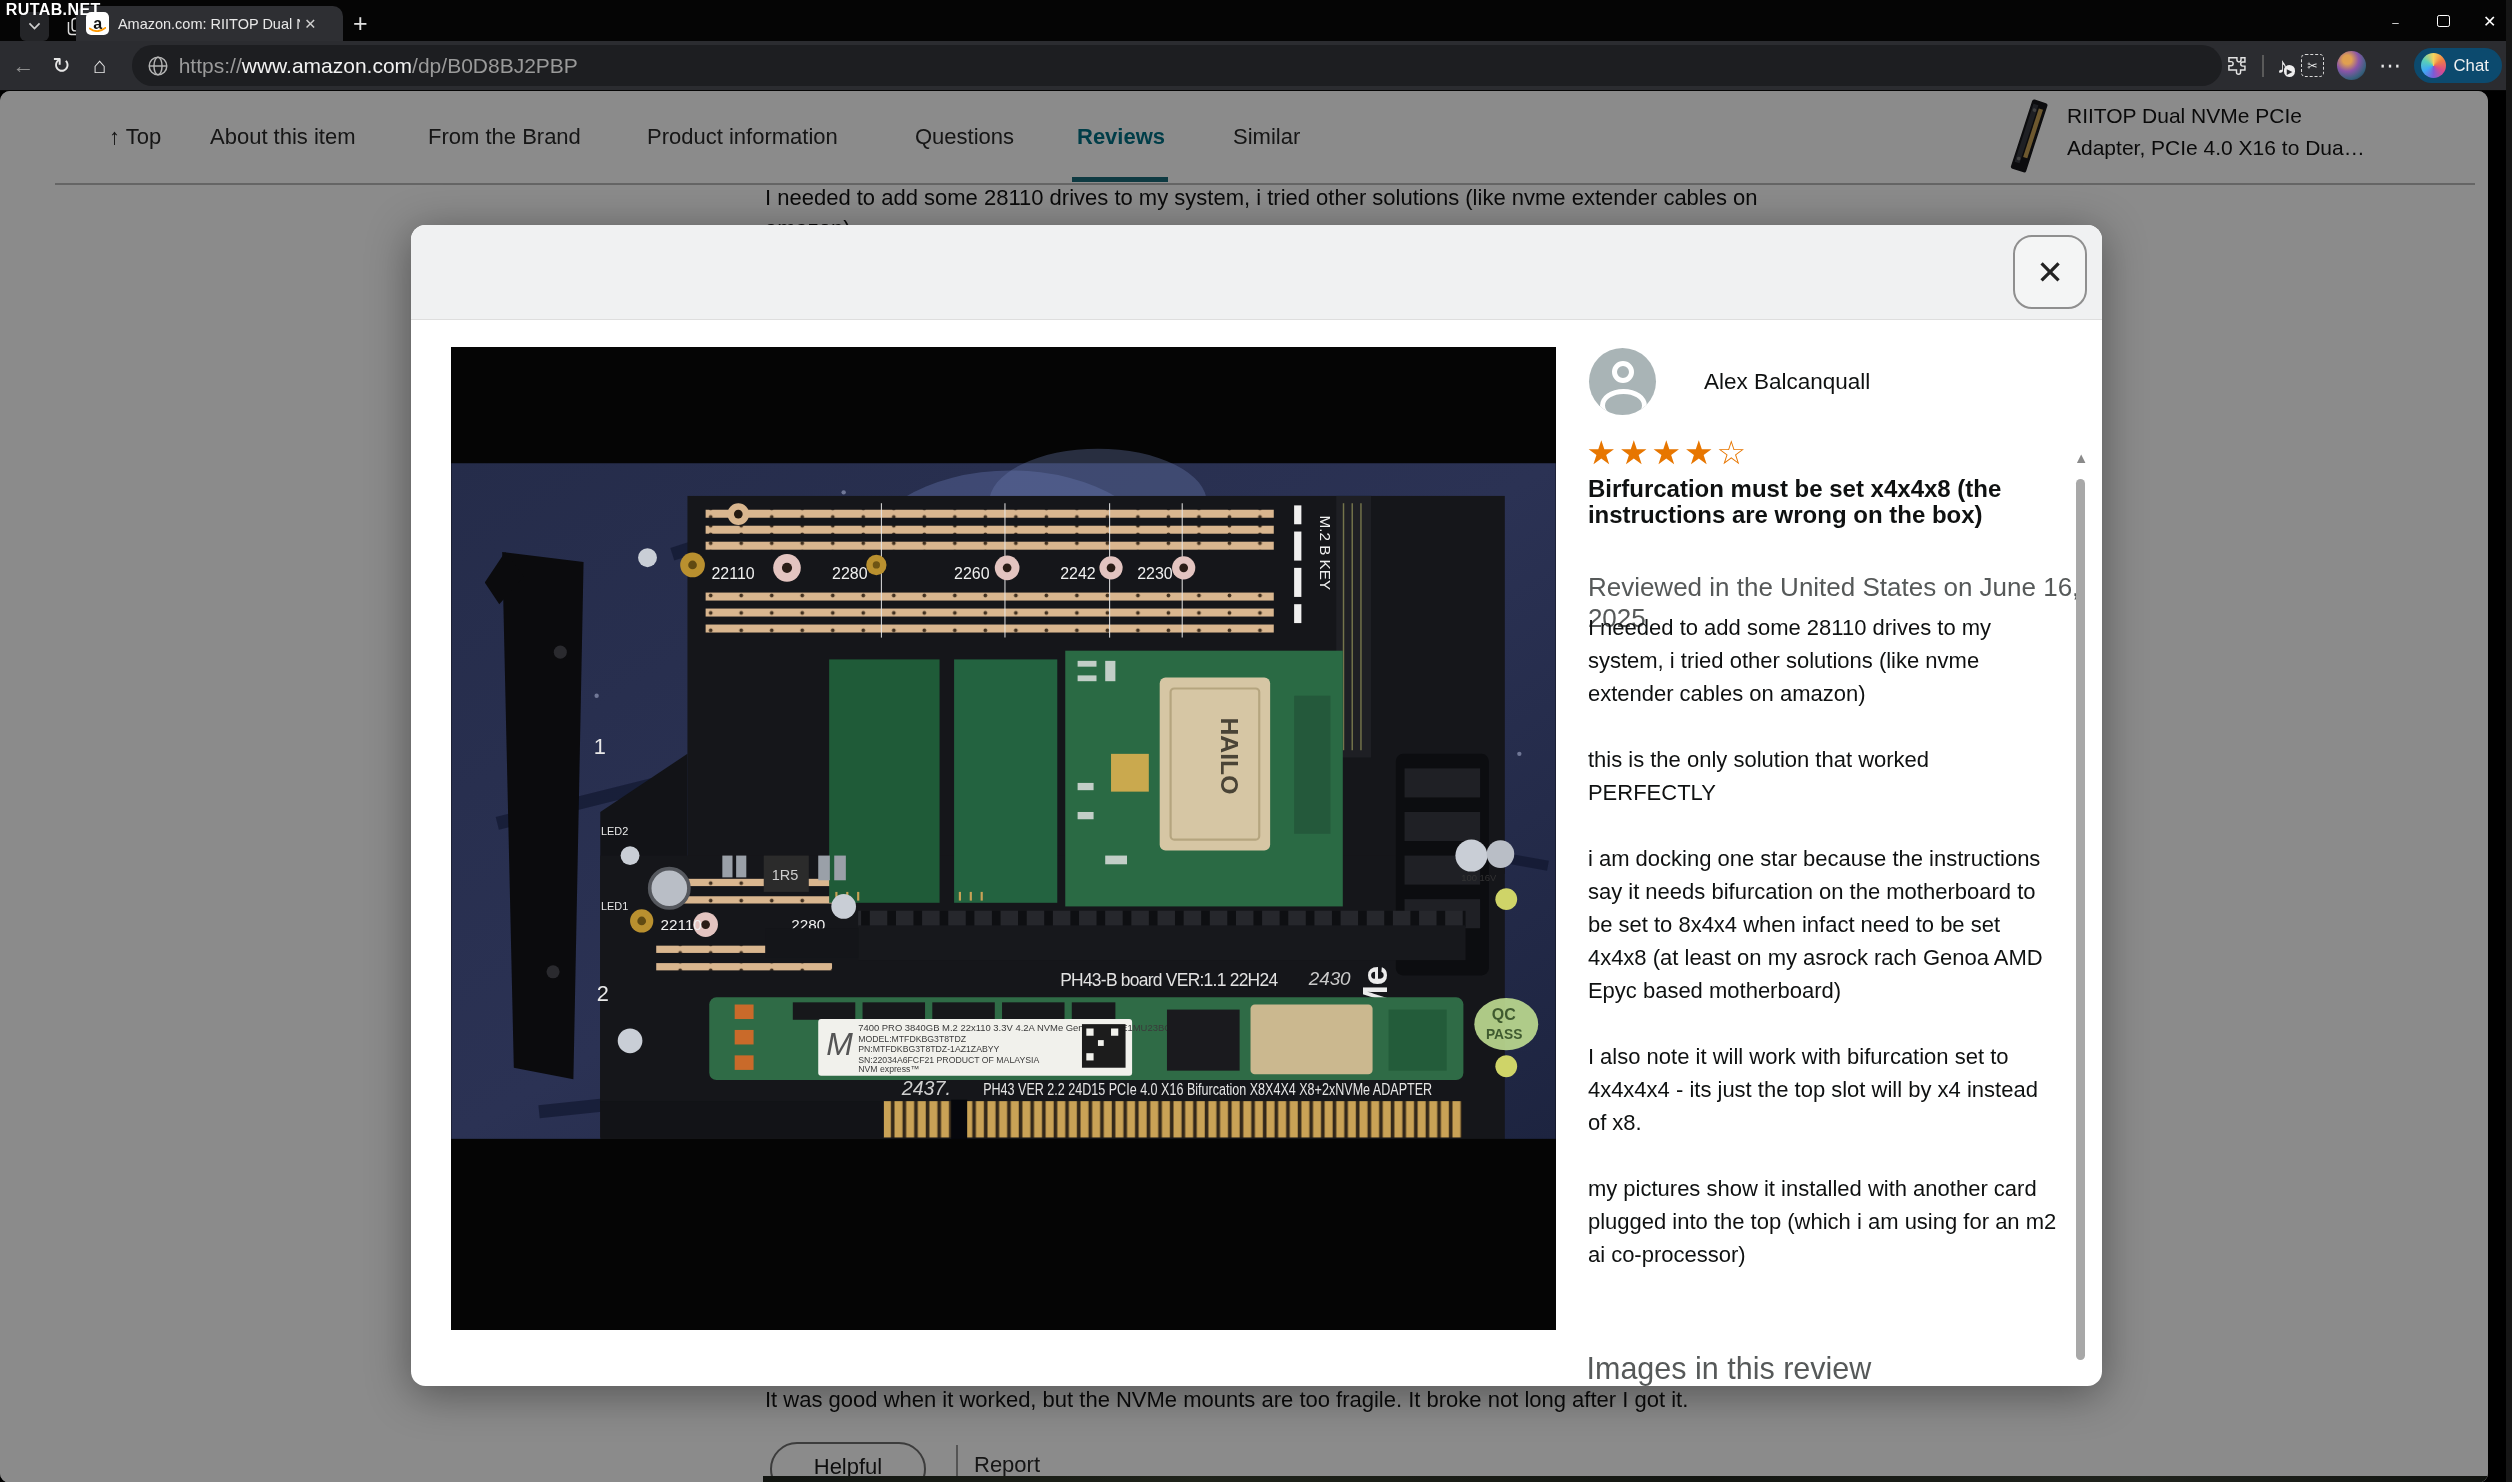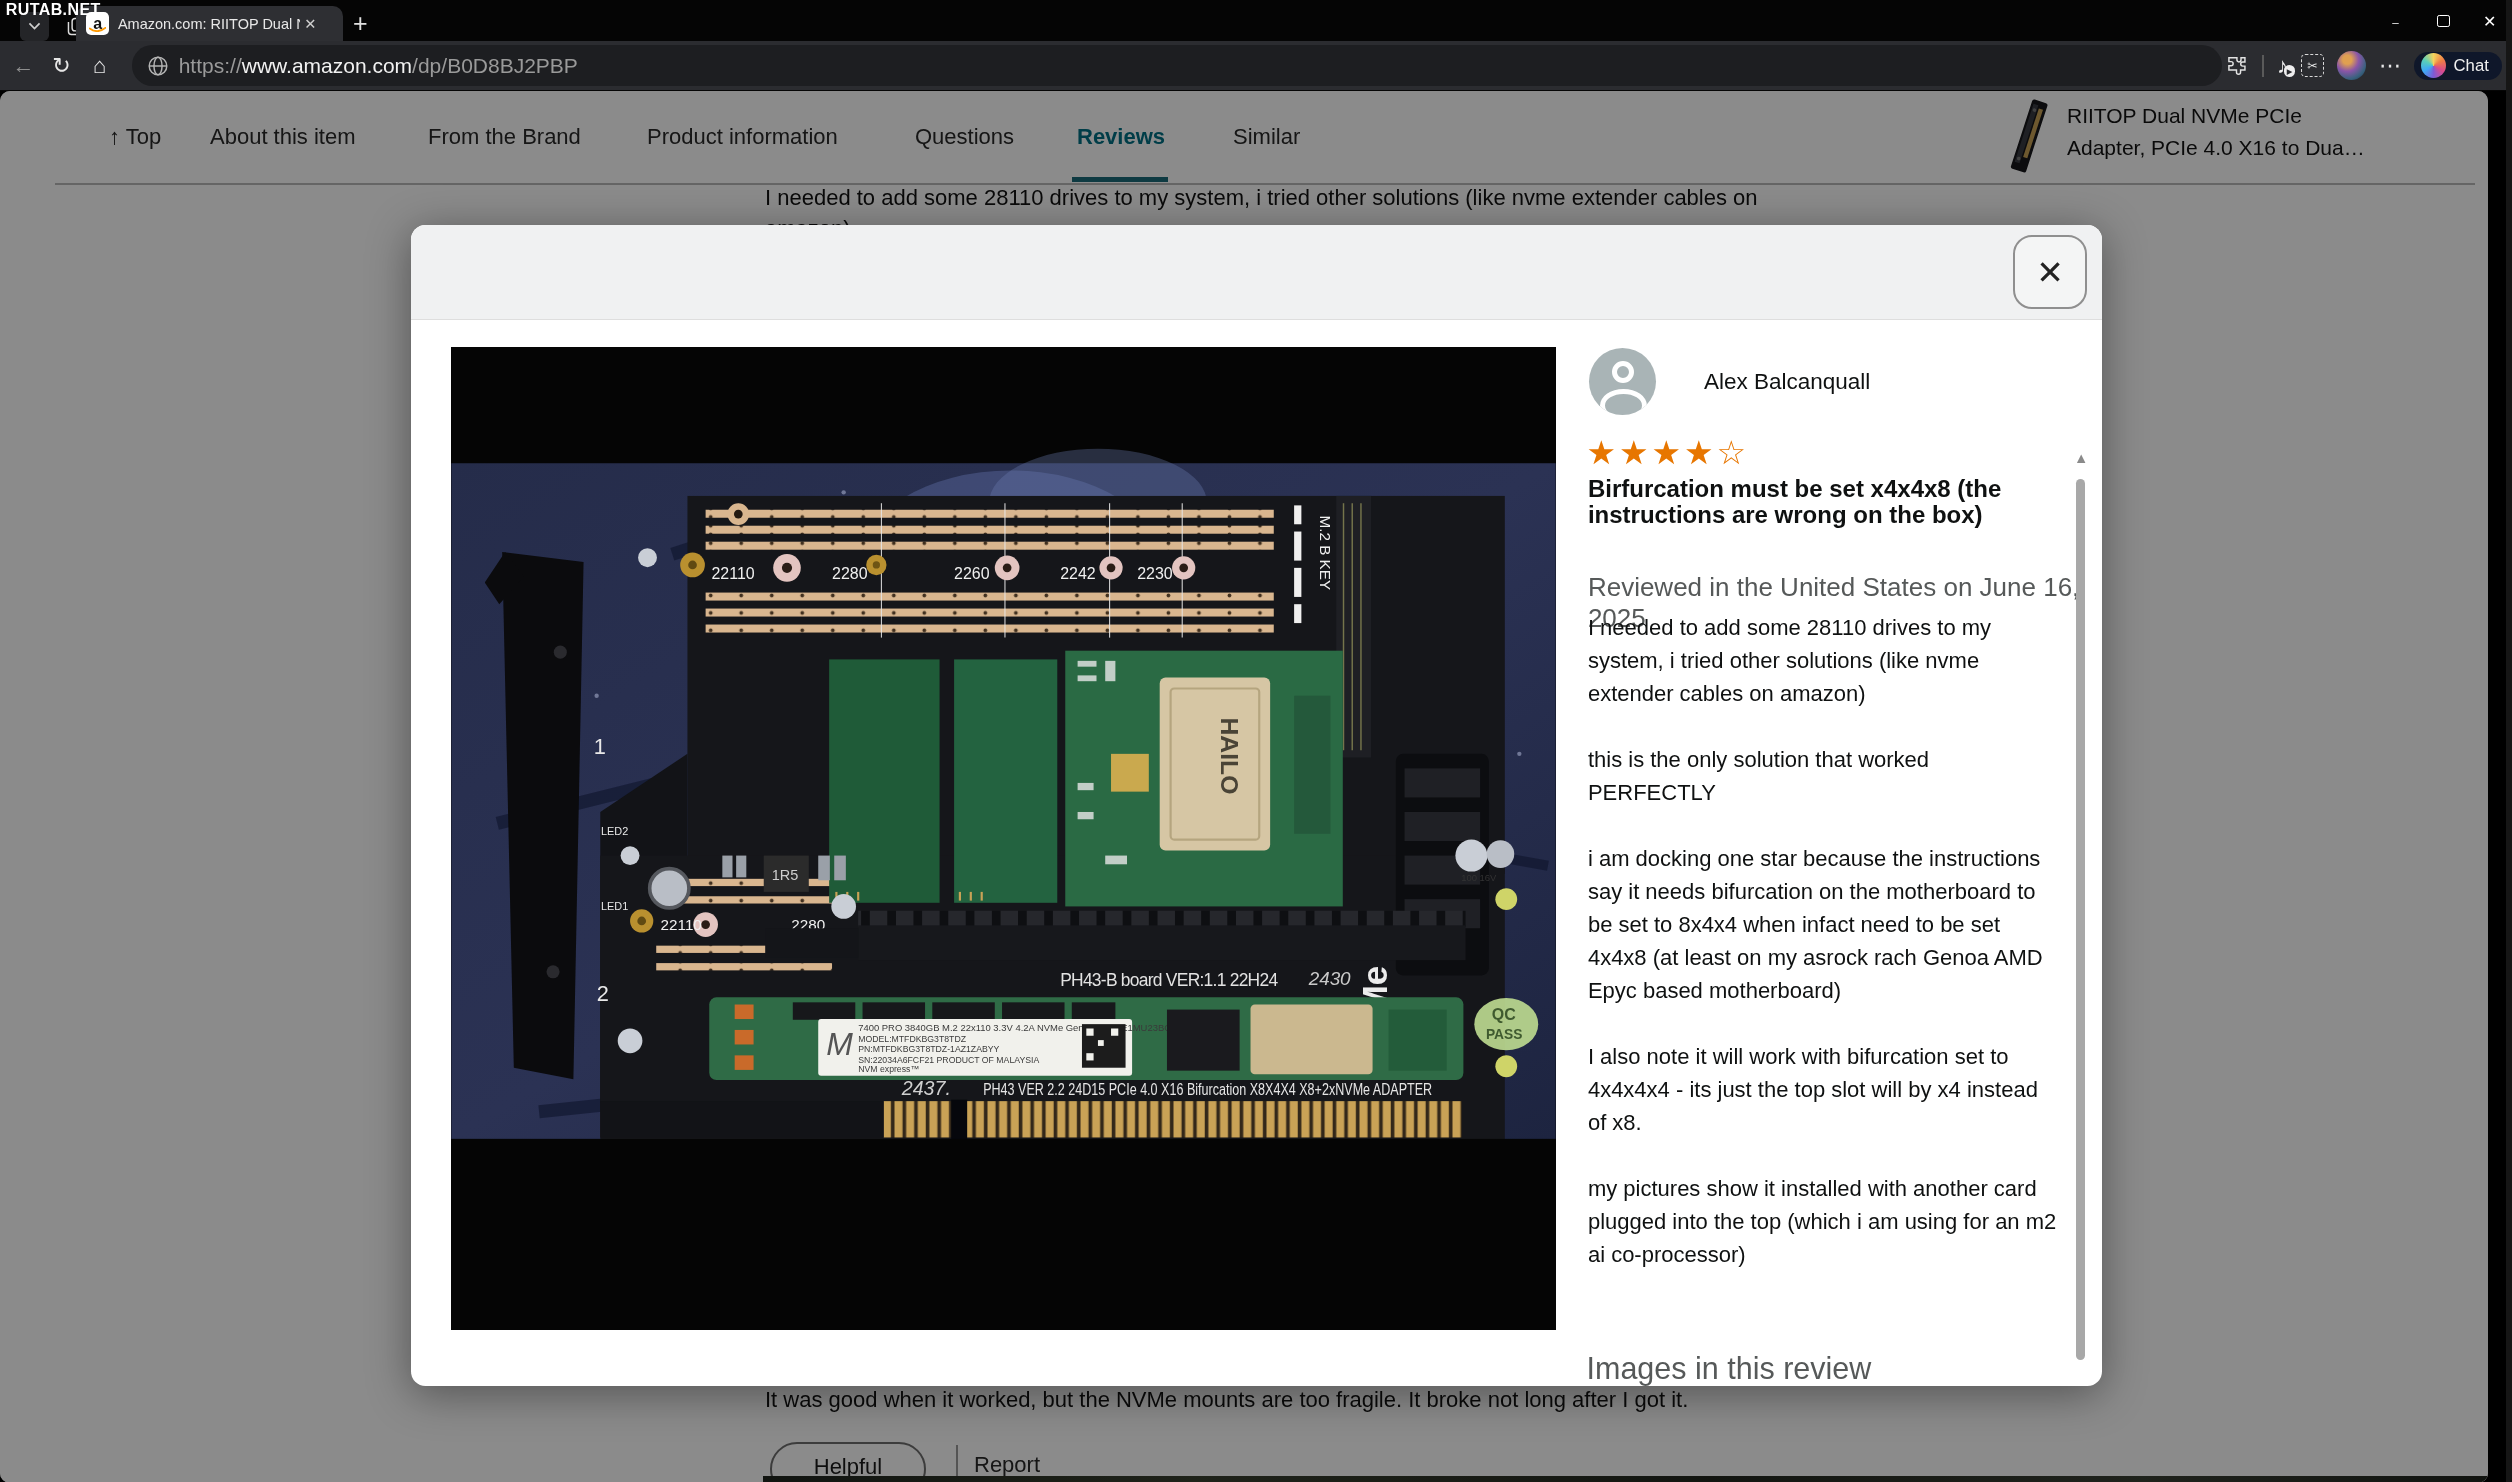--- a/index.html
+++ b/index.html
@@ -22,21 +22,21 @@
   .wctl { position:absolute; top:7.3px; color:#fff; display:flex; align-items:center; justify-content:center; width:33px; height:28px; }
 
   #toolbar { position:absolute; left:0; top:41px; width:2512px; height:49px; background:#2b2c30;
              display:flex; align-items:center; }
   .tool-ic { color:#e6e6e6; font-size:22px; width:38px; text-align:center; flex:0 0 auto; }
   #urlbar { position:absolute; left:132px; top:4.4px; width:2090px; height:41px; background:#1d1e21;
             border-radius:20.3px; display:flex; align-items:center; padding:0 14.5px; }
   #urltext { font-size:21px; margin-left:10.2px; white-space:nowrap; }
   .url-dim { color:#9a9a9a; } .url-strong { color:#f2f2f2; }
   .right-ics { position:absolute; right:10.2px; top:0; height:49px; display:flex; align-items:center; gap:13px; }
-  #chat-pill { background:#0f172a; border-radius:19px; height:28px; display:flex; align-items:center;
+  #chat-pill { background:#0c4a6e; border-radius:19px; height:35px; display:flex; align-items:center;
                gap:7.3px; padding:0 13px 0 7.3px; color:#f1f1f1; font-size:16.7px; }
   #copilot-ic { width:25px; height:25px; border-radius:50%;
                 background:conic-gradient(#f6d35c,#ef7e45,#d94a8c,#7b5bd6,#3fa9f5,#59d0b8,#f6d35c); }
   #edge-avatar { width:29px; height:29px; border-radius:50%;
                  background:radial-gradient(circle at 35% 30%, #e0a050 0 16%, #8a55a8 42%, #39627e 70%, #1c2b49 100%); }
   #snip-ic { width:23px; height:23px; border:1.5px dashed #d8d8d8; border-radius:4.4px; color:#e6e6e6;
              font-size:12.4px; display:flex; align-items:center; justify-content:center; }
 
   
   #content { position:absolute; left:0; top:91px; width:2488px; height:1392px; background:#fff; overflow:hidden;border-radius:10px; }

